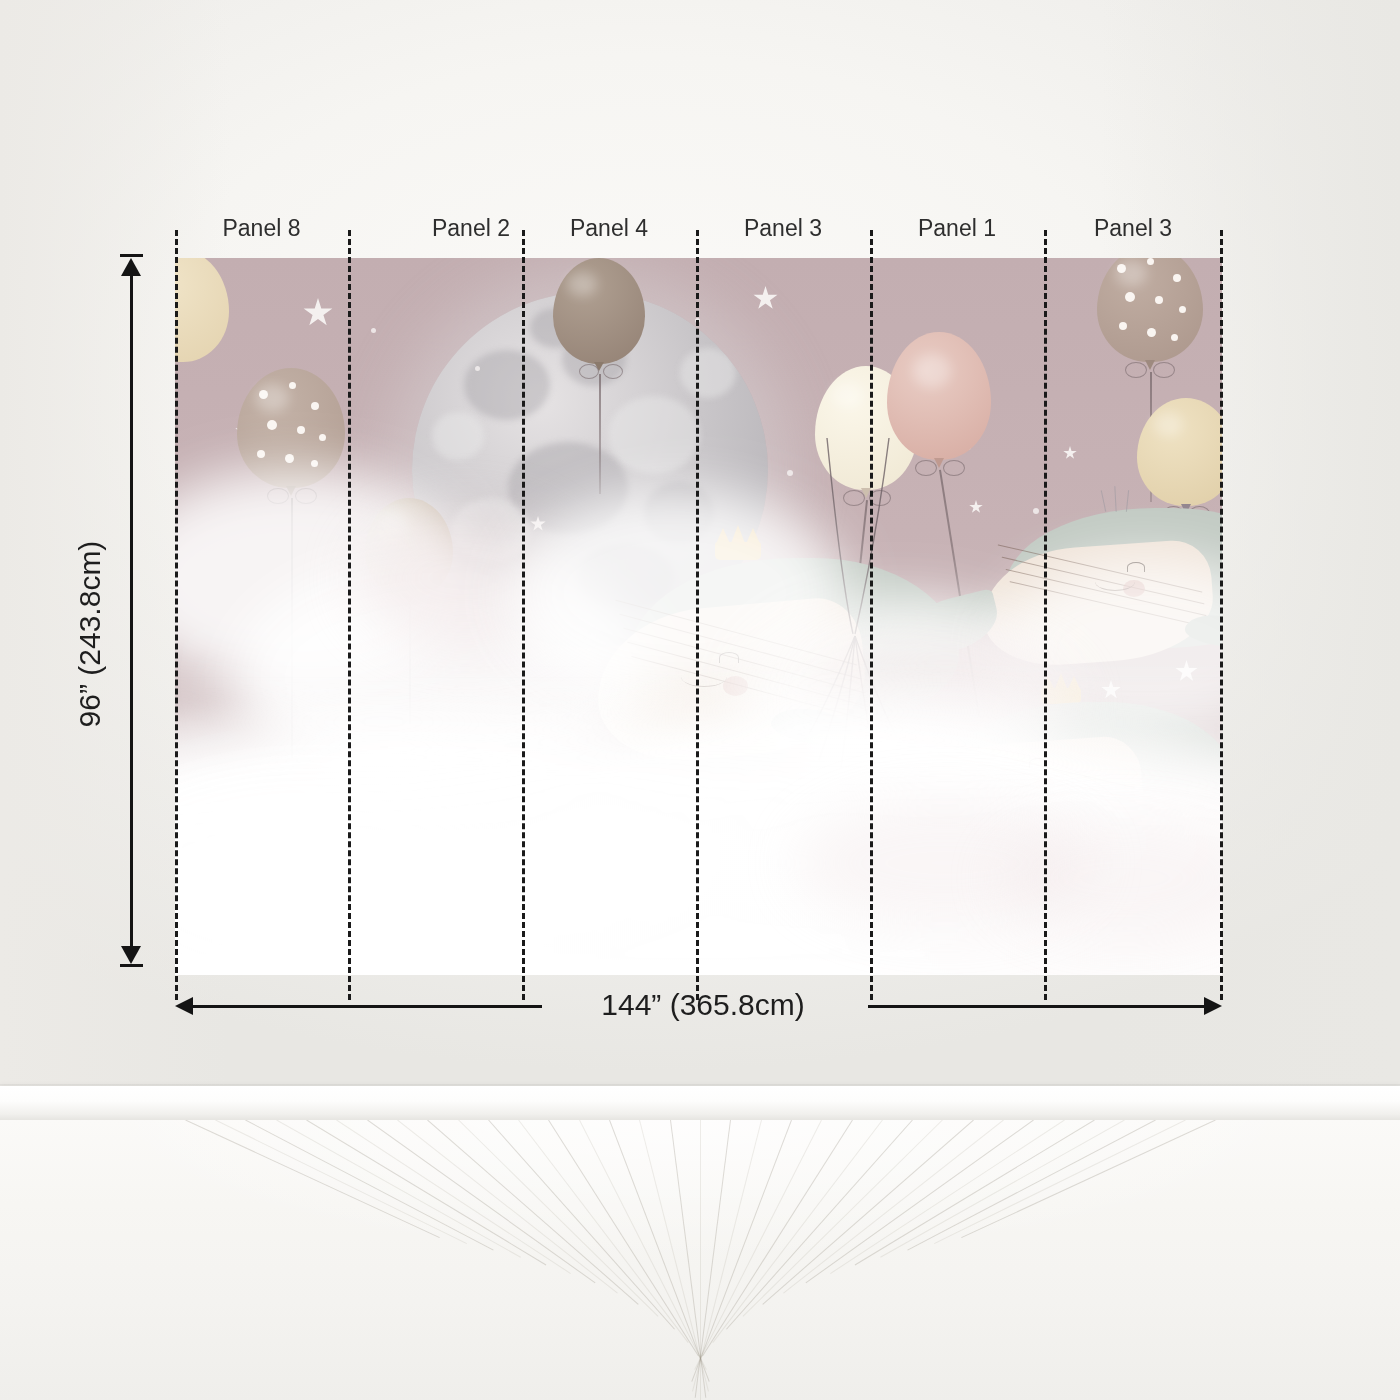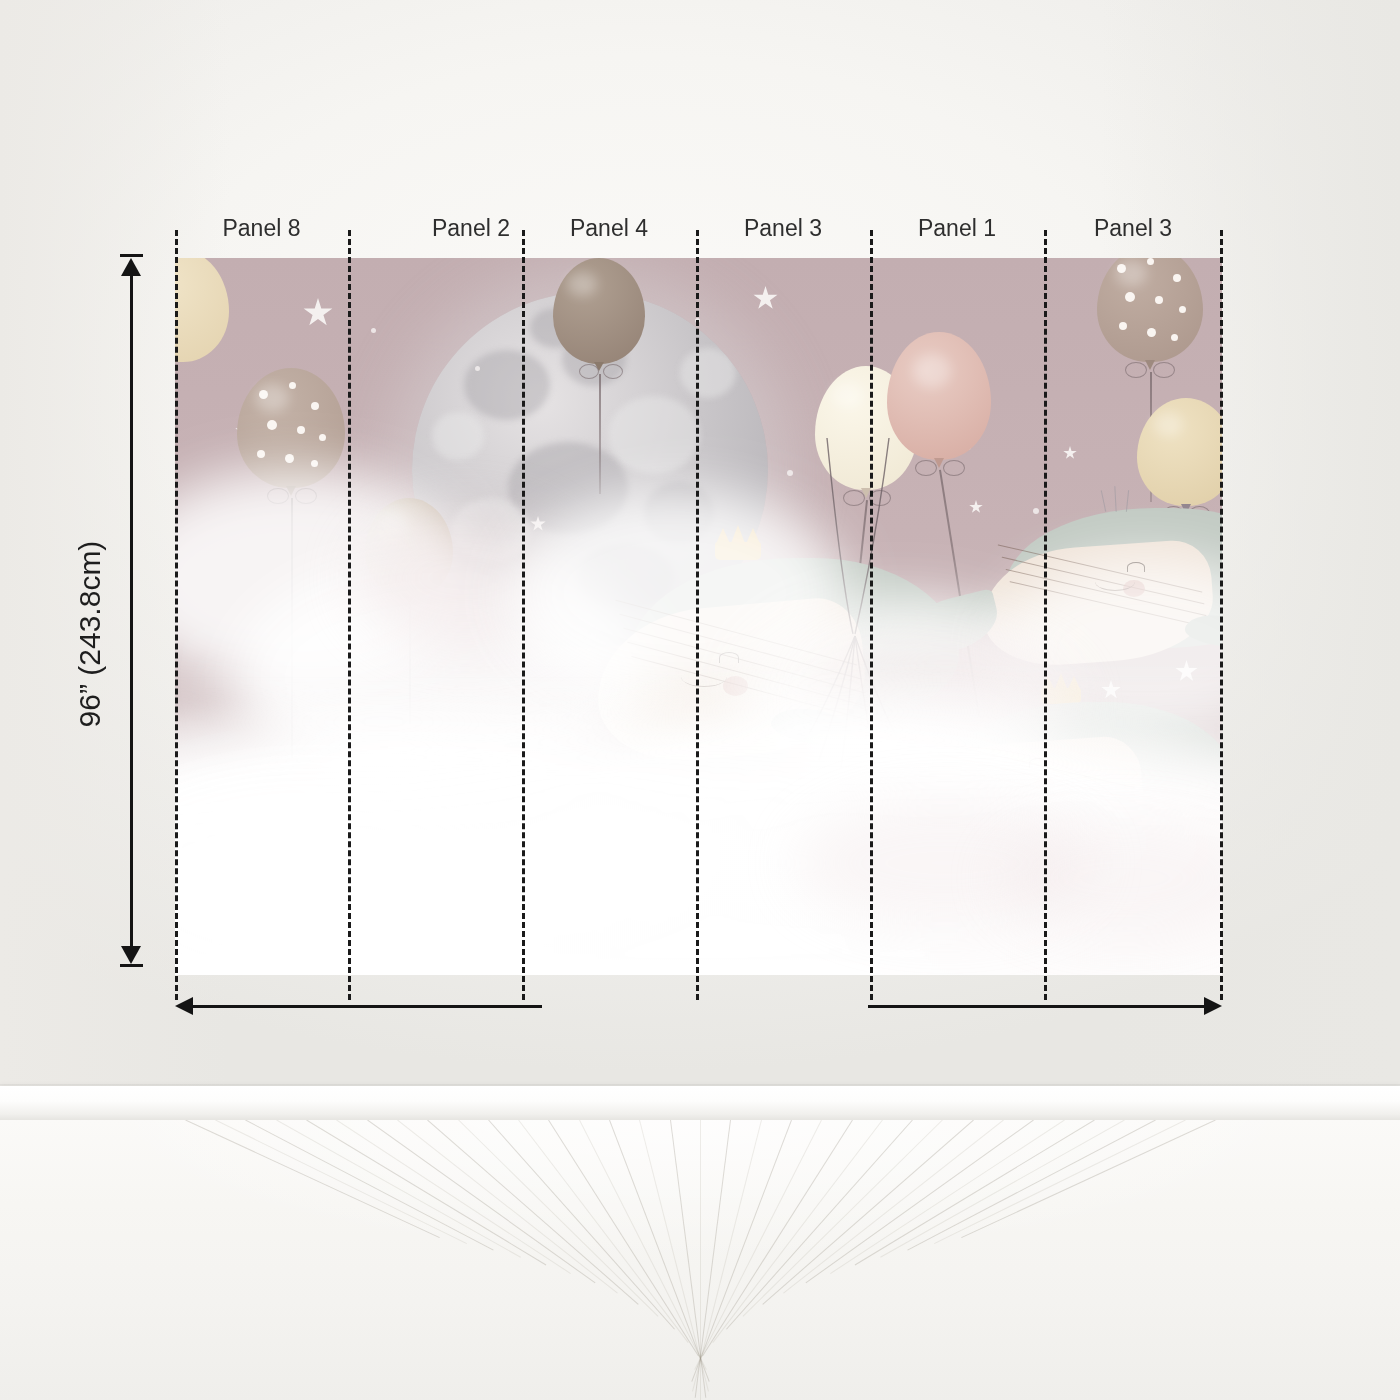--- a/index.html
+++ b/index.html
@@ -384,20 +384,21 @@
 
   <div class="v-cap-t"></div>
   <div class="v-arrow-up"></div>
   <div class="v-arrow-line"></div>
   <div class="v-arrow-dn"></div>
   <div class="v-cap-b"></div>
   <div class="v-label">96” (243.8cm)</div>
 
   <div class="h-head-l"></div>
   <div class="h-arrow-l"></div>
+  <div class="h-label">144” (365.8cm)</div>
   <div class="h-arrow-r"></div>
   <div class="h-head-r"></div>
 
   <div class="baseboard-top"></div>
   <div class="baseboard"></div>
   <div class="floor">
     <div class="floorgloss"></div>
     <div id="planks">
         <div class="plank" style="left: 184.8px; transform: rotate(-65.1576deg);"></div>
         <div class="plank soft" style="left: 215.106px; transform: rotate(-63.8075deg);"></div>

